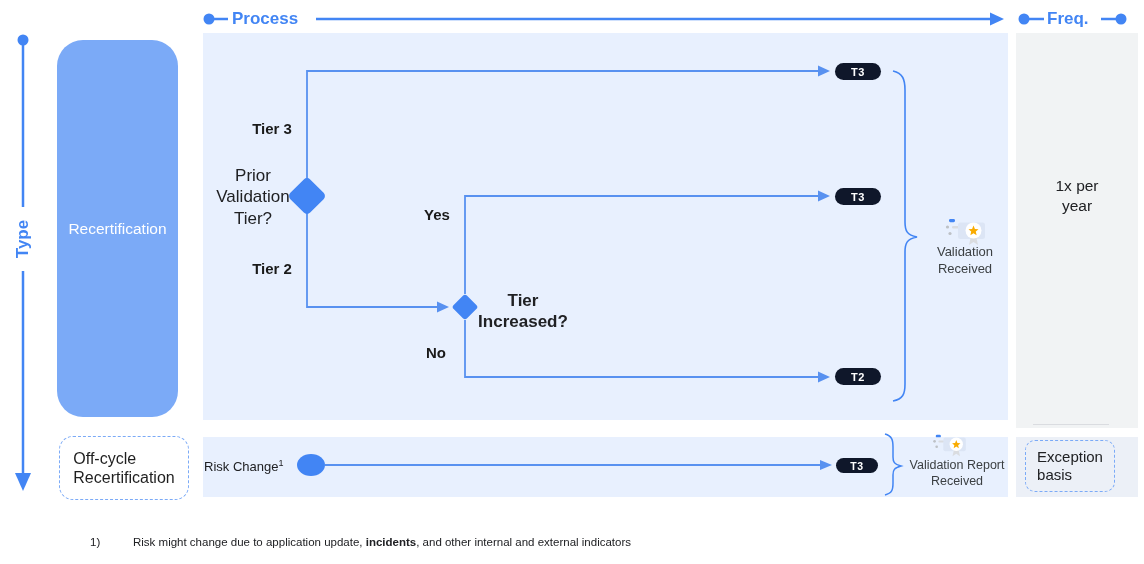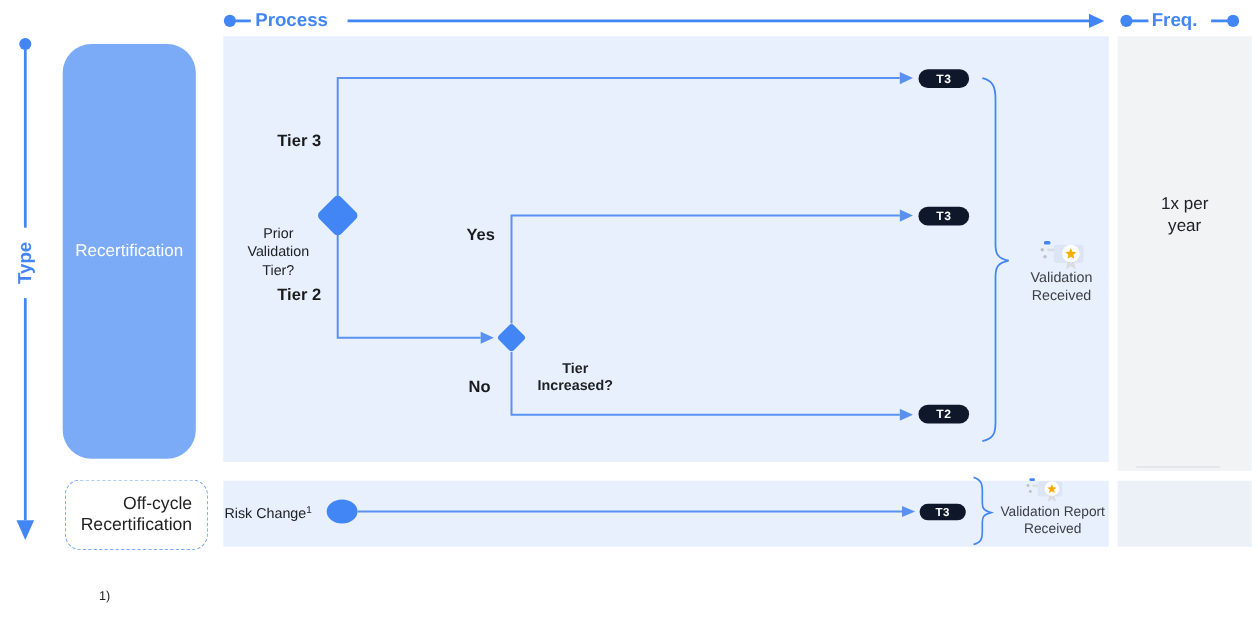--- a/index.html
+++ b/index.html
@@ -17,25 +17,25 @@
   .panel-bottom{left:203px;top:437px;width:805px;height:60px;background:#E8F0FE;}
   .panel-bottom-right{left:1016px;top:437px;width:122px;height:60px;background:#ECF0F7;}
   svg.lines{position:absolute;left:0;top:0;z-index:1;pointer-events:none;}
   .lbl{z-index:2;}
   .hdr{font-size:17px;font-weight:bold;color:#4285F4;z-index:2;}
   .type-label{left:23px;top:239px;transform:translate(-50%,-50%) rotate(-90deg);}
   .recert-box{left:57px;top:40px;width:121px;height:377px;border-radius:26px;background:#7BAAF7;
     display:flex;align-items:center;justify-content:center;z-index:2;}
   .recert-box .t{color:#fff;font-size:15.5px;font-weight:500;}
   .dashed-box{border:1.6px dashed #7BAAF7;background:#fff;display:flex;align-items:center;justify-content:center;
-    text-align:right;z-index:2;font-weight:500;line-height:1.2;}
+    text-align:left;z-index:2;font-weight:500;line-height:1.2;}
   .offcycle-box{left:59px;top:436px;width:128px;height:62px;border-radius:14px;font-size:16px;color:#1f1f1f;}
   .exception-box{left:1025px;top:440px;width:88px;height:50px;border-radius:10px;font-size:15px;background:transparent;}
   .bold-lbl{font-size:15px;font-weight:bold;color:#1a1a1a;z-index:2;}
-  .q-lbl{font-size:13px;color:#202124;line-height:1.25;z-index:2;margin-top:32px;}
+  .q-lbl{font-size:17px;color:#202124;line-height:1.25;z-index:2;}
   .pill{background:#0f172a;color:#fff;font-weight:bold;border-radius:9px;display:flex;align-items:center;
     justify-content:center;letter-spacing:.5px;z-index:2;}
   .pill-lg{width:46px;height:17px;font-size:11px;}
   .pill-sm{width:42px;height:15px;font-size:10.5px;border-radius:8px;}
   .outcome-text{font-size:13px;color:#3c4043;line-height:1.3;z-index:2;}
   .outcome-text.sm{font-size:12.5px;}
   .freq-cell{font-size:15.5px;font-weight:500;line-height:1.3;z-index:2;}
   .risk-lbl{font-size:13px;color:#202124;z-index:2;}
   .risk-lbl sup{font-size:9px;}
   .footnote{font-size:11.5px;color:#202124;z-index:2;}
@@ -123,32 +123,35 @@
       <polygon points="26,19 24,28 28.5,25 33,28 31,19" fill="#DADCE0"></polygon>
       <circle cx="28.5" cy="13.5" r="8" fill="#FFFFFF"></circle>
       <path d="M28.5 8.5 L29.9 11.9 33.5 12.2 30.8 14.6 31.6 18.2 28.5 16.3 25.4 18.2 26.2 14.6 23.5 12.2 27.1 11.9 Z" fill="#F9AB00"></path>
     </svg>
   </div>
   <div class="abs lbl outcome-text ctr pre" style="left:965px;top:261px;">Validation
 Received</div>
 
   <div class="abs lbl freq-cell ctr pre" style="left:1077px;top:196px;">1x per
 year</div>
+  <div class="abs dashed-box exception-box pre">Exception
+basis</div>
 
   <div class="abs lbl risk-lbl" style="left:204px;top:458px;"><span>Risk Change</span><sup>1</sup></div>
   <div class="abs icon-wrap" style="left:932px;top:433px;">
     <svg width="36" height="25" viewBox="0 0 42 30">
       <rect x="4" y="2" width="6" height="3.2" rx="1.4" fill="#4285F4"></rect>
       <circle cx="2.5" cy="10" r="1.6" fill="#BDC1C6"></circle>
       <rect x="7" y="9" width="7" height="2.4" rx="1.2" fill="#DADCE0"></rect>
       <circle cx="5" cy="16.5" r="1.6" fill="#BDC1C6"></circle>
       <rect x="13" y="5.5" width="27" height="16.5" rx="2.5" fill="#DCE5F5"></rect>
       <polygon points="26,19 24,28 28.5,25 33,28 31,19" fill="#DADCE0"></polygon>
       <circle cx="28.5" cy="13.5" r="8" fill="#FFFFFF"></circle>
       <path d="M28.5 8.5 L29.9 11.9 33.5 12.2 30.8 14.6 31.6 18.2 28.5 16.3 25.4 18.2 26.2 14.6 23.5 12.2 27.1 11.9 Z" fill="#F9AB00"></path>
     </svg>
   </div>
   <div class="abs lbl outcome-text sm ctr pre" style="left:957px;top:473px;">Validation Report
 Received</div>
 
   <div class="abs footnote" style="left:90px;top:536px;">1)</div>
+  <div class="abs footnote" style="left:133px;top:536px;"><span>Risk might change due to application update, </span><b>incidents</b><span>, and other internal and external indicators</span></div>
 
 </div>
 
 </body></html>

